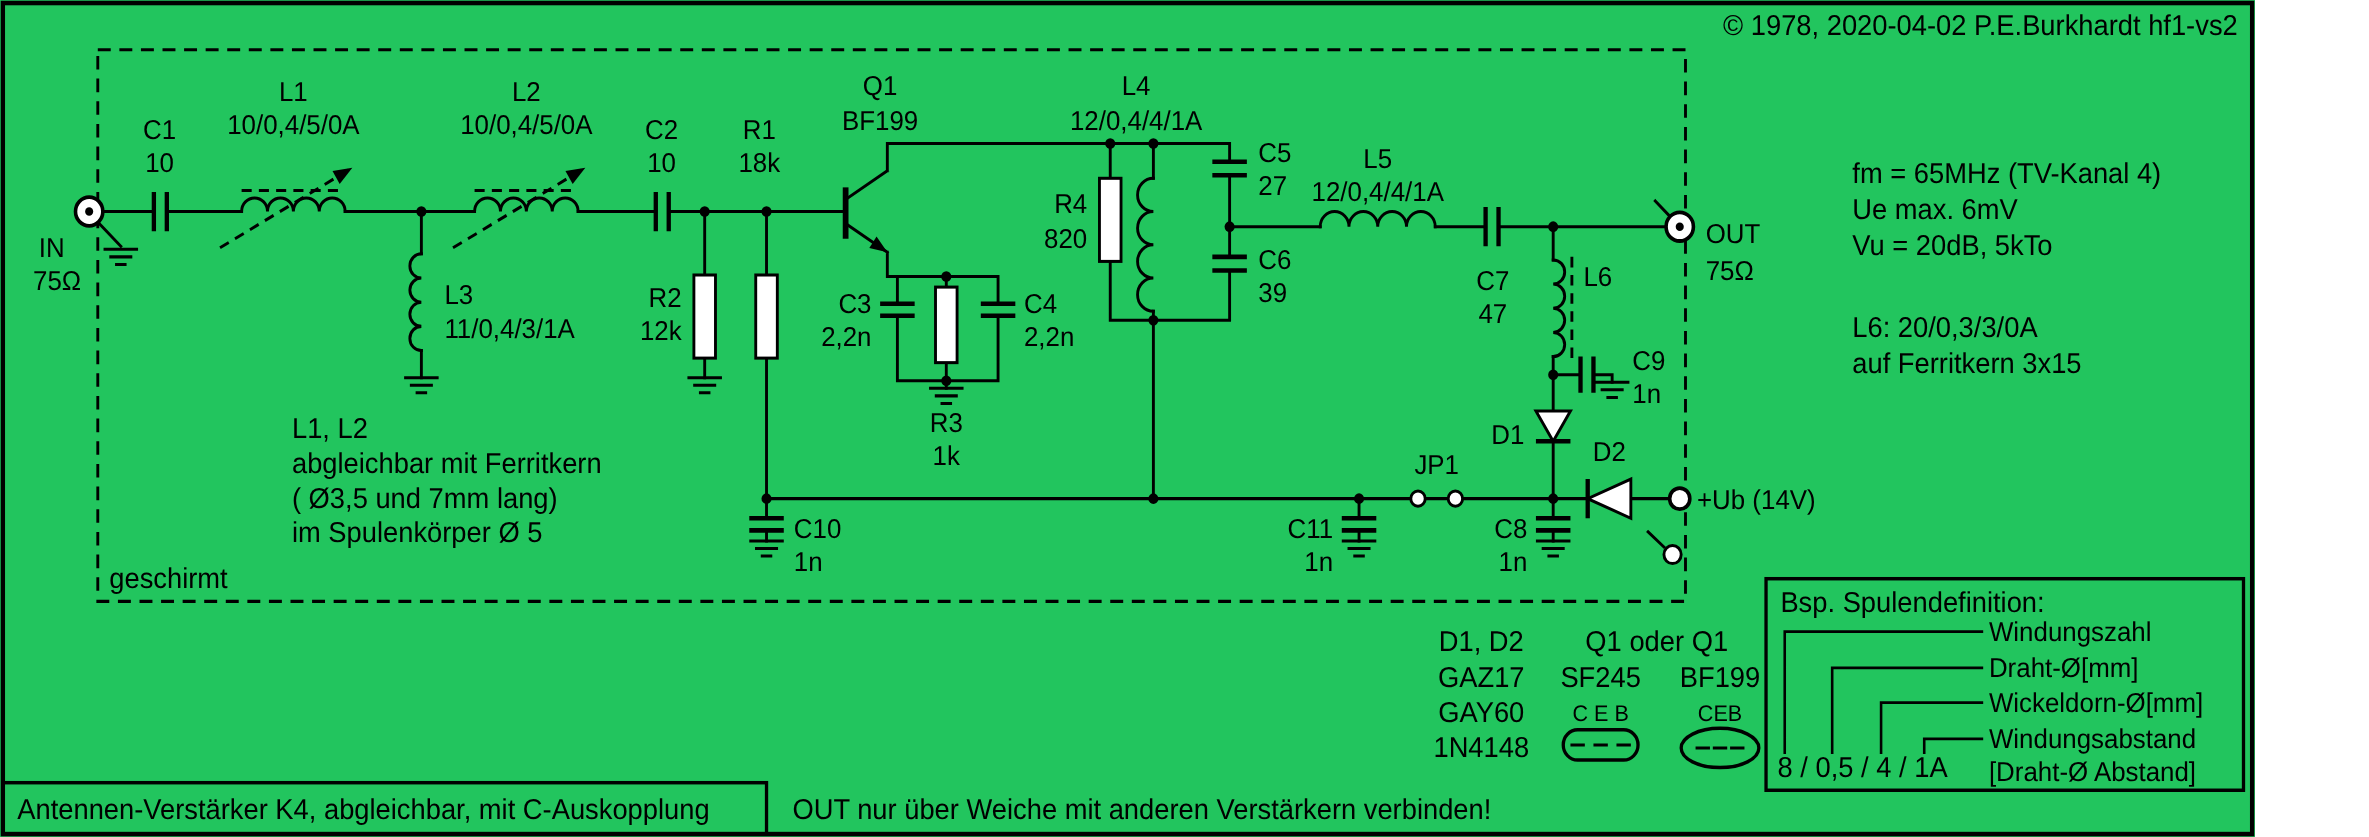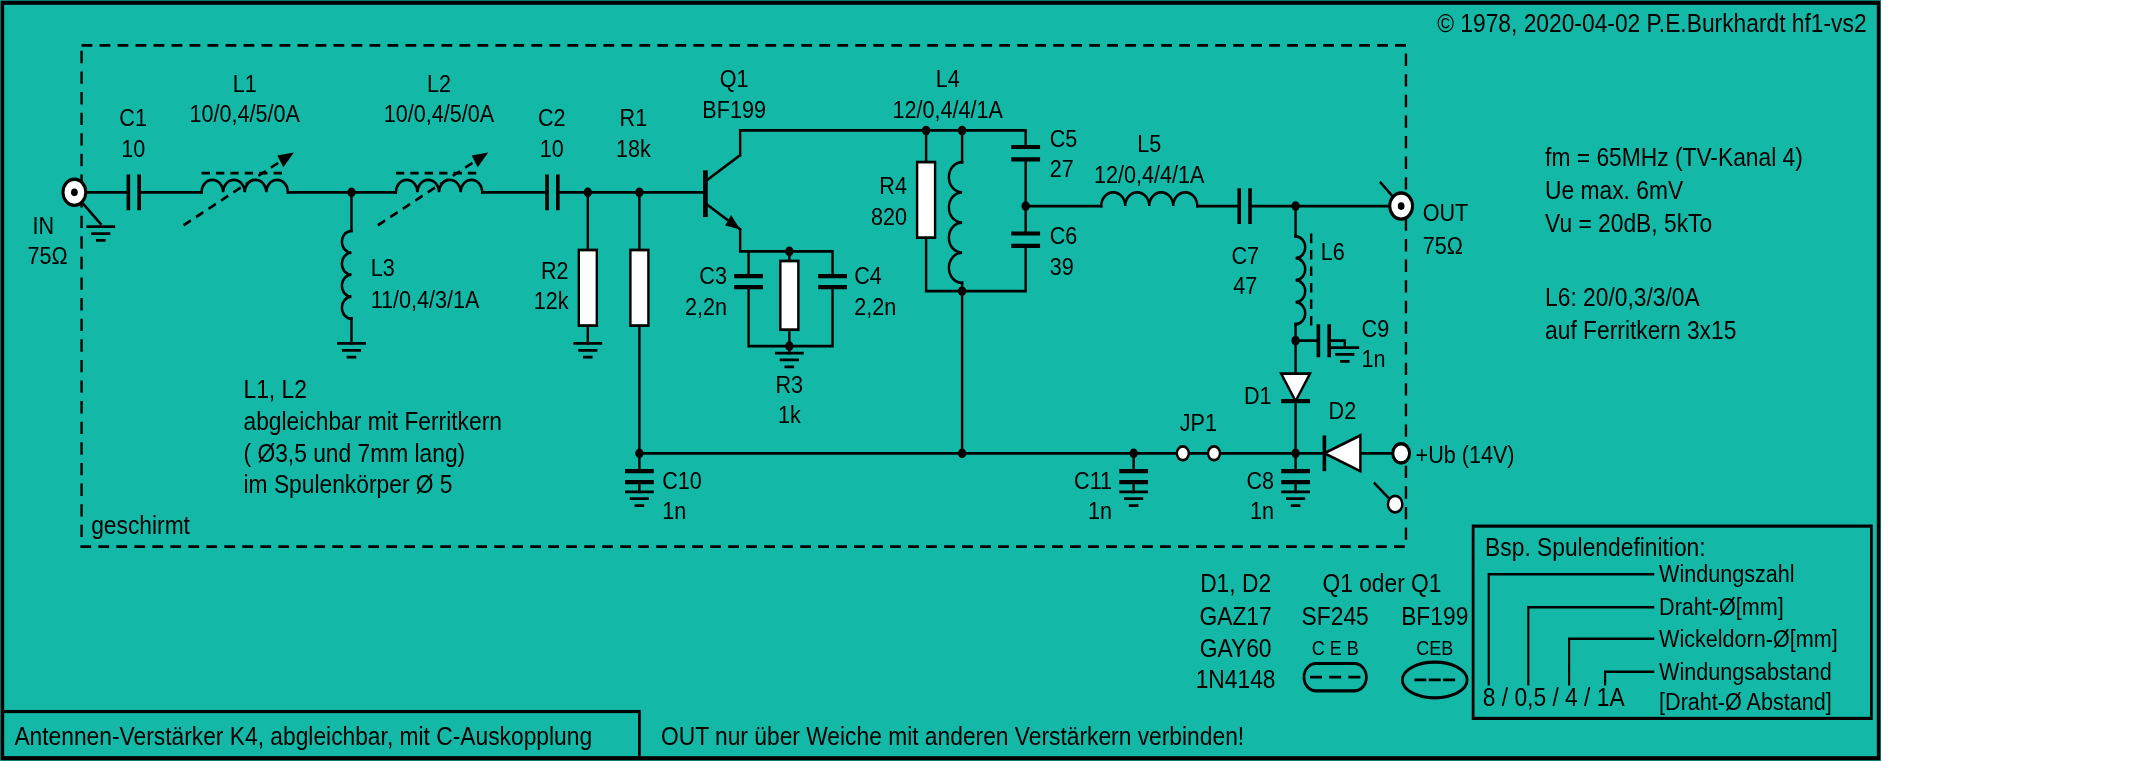--- a/index.html
+++ b/index.html
@@ -1,16 +1,16 @@
 <!DOCTYPE html>
 <html><head>
 <meta charset="utf-8">
 <style>
   html,body{margin:0;padding:0;background:#ffffff;}
-  .stage{width:1881px;height:761px;background:#14b8a6;position:relative;overflow:hidden;text-align:center;}
+  .stage{width:2050px;height:761px;background:#22c55e;position:relative;overflow:hidden;text-align:center;}
   svg{display:block;width:100%;height:100%;}
   text{font-family:"Liberation Sans","DejaVu Sans",sans-serif;fill:#000;}
   .t{font-size:18px;}           
   .ta{font-size:19px;}          
   .tp{font-size:15px;}          
   .w{stroke:#000;stroke-width:2;fill:none;stroke-linecap:square;}
   .plate{stroke:#000;stroke-width:3;fill:none;}
   .bar{stroke:#000;stroke-width:3;fill:none;}
   .comp{fill:#fff;stroke:#000;stroke-width:2;}
   .dot{fill:#000;stroke:none;}

